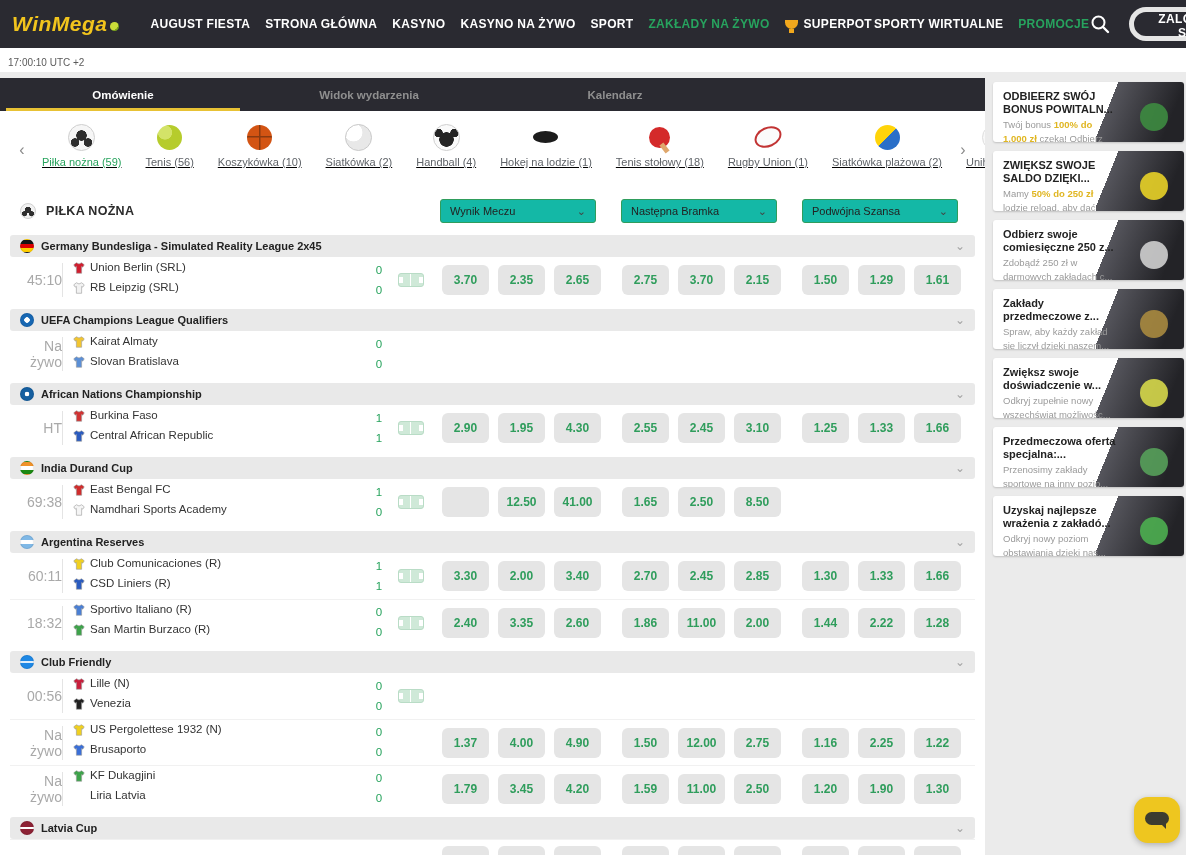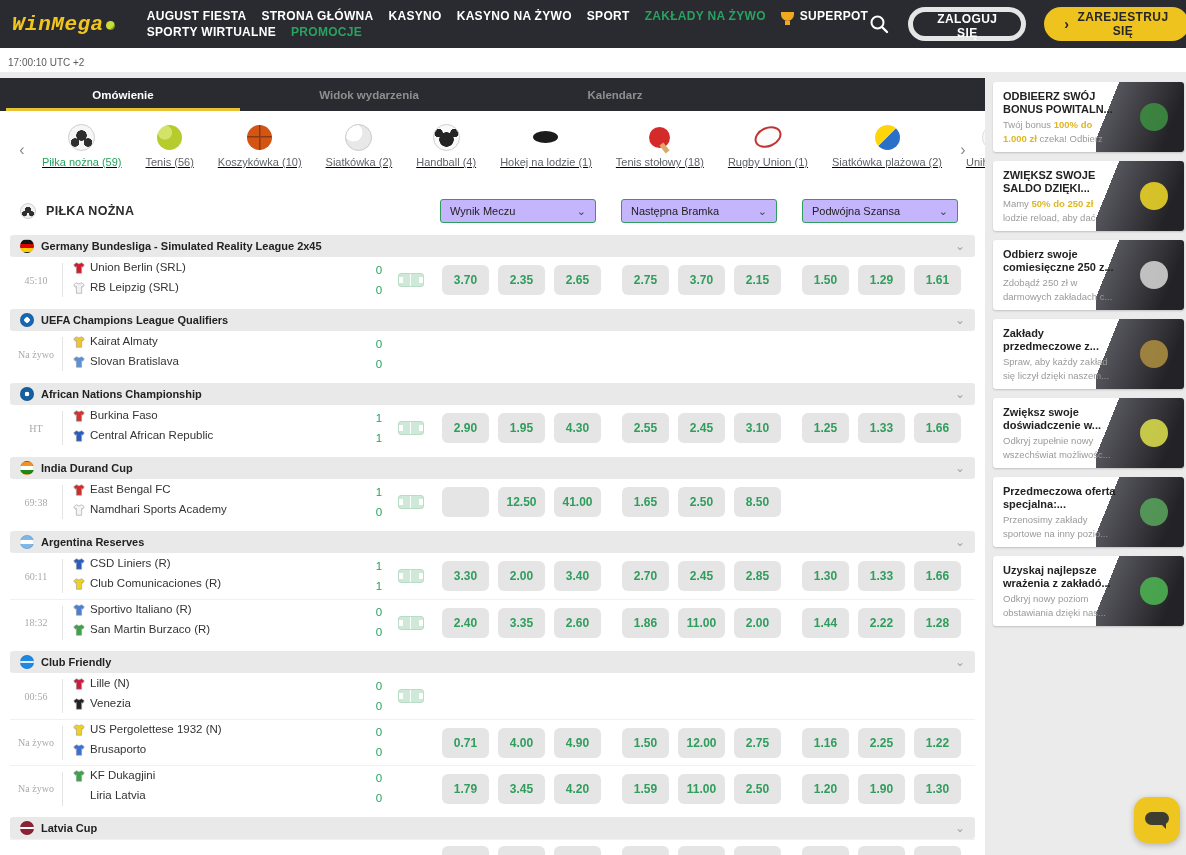--- a/index.html
+++ b/index.html
@@ -2,23 +2,23 @@
 <html><head>
 <meta charset="utf-8">
 <style>
   * { margin:0; padding:0; box-sizing:border-box; }
   body { font-family:"Liberation Sans","DejaVu Sans",sans-serif; background:#d8d8d8; }
   .page { position:relative; width:1186px; height:855px; overflow:hidden; background:#ebebeb; }
 
   
   .topbar { position:absolute; top:0; left:0; width:1186px; height:48px; background:#2a2a31; display:flex; align-items:center; z-index:5; }
   .logo { margin-left:12px; display:flex; align-items:baseline; cursor:pointer; }
-  .logo-win, .logo-mega { font-family:Liberation Mono, monospace; font-style:italic; font-weight:bold; color:#f2c51d; font-size:21px; letter-spacing:.5px; }
+  .logo-win, .logo-mega { font-family:Liberation Sans, sans-serif; font-style:italic; font-weight:bold; color:#f2c51d; font-size:21px; letter-spacing:.5px; }
   .logo-ball { width:9px; height:9px; border-radius:50%; background:radial-gradient(circle at 35% 35%, #cadc39 0 55%, #7ba11d 60%); display:inline-block; margin-left:2px; }
-  .mainnav { margin-left:32px; display:flex; flex-direction:column; gap:2px; }
+  .mainnav { margin-left:32px; display:flex; flex-direction:row; gap:2px; }
   .nav-row { display:flex; align-items:center; gap:15px; }
   .nav-item { color:#fff; font-size:12px; font-weight:bold; letter-spacing:.3px; cursor:pointer; display:flex; align-items:center; white-space:nowrap; }
   .nav-item.active { color:#27a35e; }
   .trophy { width:13px; height:9px; background:#f2a81d; border-radius:0 0 7px 7px; position:relative; margin-right:6px; }
   .trophy::after { content:""; position:absolute; left:4px; bottom:-4px; width:5px; height:4px; background:#f2a81d; }
   .topbar-right { margin-left:auto; display:flex; align-items:center; gap:18px; margin-right:12px; }
   .search-btn { width:22px; height:22px; cursor:pointer; }
   .btn-login { background:transparent; border:5px solid #e5e5e5; color:#fff; font-weight:bold; font-size:12px; border-radius:17px; height:34px; padding:0 24px; letter-spacing:.4px; cursor:pointer; font-family:inherit; }
   .btn-register { background:#eec31d; border:none; color:#26262b; font-weight:bold; font-size:12px; border-radius:17px; height:34px; padding:0 20px; letter-spacing:.4px; cursor:pointer; display:flex; align-items:center; gap:8px; font-family:inherit; }
   .reg-chev { font-size:14px; font-weight:bold; }
@@ -56,40 +56,40 @@
   .si-tabletennis::after { content:""; position:absolute; width:5px; height:10px; background:#dfa76c; bottom:-2px; left:16px; transform:rotate(-38deg); }
   .si-rugby::before { width:26px; height:16px; border-radius:50%; background:#fbfbfb; border:2px solid #c23434; transform:rotate(-24deg); }
   .si-beach::before { background:linear-gradient(135deg,#ffd40a 0 50%,#2a6fc8 50%); }
   .si-floorball::before { background:radial-gradient(circle at 35% 35%,#c4c4c4 0 1.6px,transparent 2.1px),radial-gradient(circle at 66% 34%,#c4c4c4 0 1.6px,transparent 2.1px),radial-gradient(circle at 50% 58%,#c4c4c4 0 1.6px,transparent 2.1px),radial-gradient(circle at 30% 68%,#c4c4c4 0 1.6px,transparent 2.1px),radial-gradient(circle at 72% 66%,#c4c4c4 0 1.6px,transparent 2.1px),#f8f8f8; border:1px solid #ddd; }
 
   
   .sportbar { height:32px; margin-top:6px; display:flex; align-items:center; padding-left:20px; }
   .mini-ball { width:16px; height:16px; border-radius:50%; background:radial-gradient(circle at 50% 42%,#2e2e2e 0 3px,transparent 3.4px),radial-gradient(circle at 25% 70%,#2e2e2e 0 2.4px,transparent 2.8px),radial-gradient(circle at 75% 70%,#2e2e2e 0 2.4px,transparent 2.8px),#f2f2f2; border:1px solid #cfcfcf; margin-right:10px; }
   .sport-title { font-size:12.5px; font-weight:bold; color:#2b2b2b; letter-spacing:.3px; }
   .filters { margin-left:auto; display:flex; gap:25px; margin-right:27px; }
-  .filter { width:156px; height:24px; border:1px solid #2f9d5c; border-radius:3px; background:#c4b5fd; display:flex; align-items:center; padding:0 9px; font-size:11px; color:#222; cursor:pointer; }
+  .filter { width:156px; height:24px; border:1px solid #2f9d5c; border-radius:3px; background:#14b8a6; display:flex; align-items:center; padding:0 9px; font-size:11px; color:#222; cursor:pointer; }
   .f-chev { margin-left:auto; color:#444; font-size:11px; line-height:10px; }
 
   
   .sections { padding-top:2px; }
   .sec-header { margin:6px 10px 0; height:22px; background:#e9e9e9; border-radius:3px; display:flex; align-items:center; padding:0 10px; gap:7px; cursor:pointer; }
   .flag { width:14px; height:14px; border-radius:50%; flex:none; border:1px solid rgba(0,0,0,.08); }
   .flag-germany { background:linear-gradient(180deg,#141414 33%,#d00 33% 66%,#ffce00 66%); }
   .flag-uefa { background:radial-gradient(circle at 50% 50%,#fff 0 2.5px,#1767b3 3px); }
   .flag-caf { background:radial-gradient(circle at 50% 50%,#fff 0 2px,#155fa0 2.6px); }
   .flag-india { background:linear-gradient(180deg,#f0932a 33%,#fff 33% 66%,#1d8a13 66%); }
   .flag-argentina { background:linear-gradient(180deg,#7fb8e6 33%,#fff 33% 66%,#7fb8e6 66%); }
   .flag-globe { background:linear-gradient(transparent 42%,rgba(255,255,255,.85) 42% 56%,transparent 56%),#1e88e5; }
   .flag-latvia { background:linear-gradient(180deg,#8d2235 40%,#fff 40% 58%,#8d2235 58%); }
   .sec-name { font-size:11px; font-weight:bold; color:#222; }
   .sec-chev { margin-left:auto; color:#a5a5a5; font-size:12px; }
 
   .match-row { margin:0 10px; height:46px; display:flex; align-items:center; position:relative; }
   .match-row.rsep { border-top:1px solid #f1f1f1; }
-  .mtime { width:52px; text-align:center; color:#a9a9a9; font-size:10px; flex:none;font-family:Liberation Serif, serif; }
+  .mtime { width:52px; text-align:right; color:#a9a9a9; font-size:14px; flex:none; }
   .vline { width:1px; height:34px; background:#e4e4e4; flex:none; }
   .teams { margin-left:9px; width:300px; display:flex; flex-direction:column; gap:1px; flex:none; }
   .team { display:flex; align-items:flex-start; gap:4px; height:19px; cursor:pointer; }
   .jersey { width:14px; height:14px; flex:none; }
   .jersey-spacer { width:14px; height:14px; flex:none; display:inline-block; }
   .tname { font-size:11.5px; color:#333; white-space:nowrap; }
   .scores { width:14px; flex:none; display:flex; flex-direction:column; gap:1px; }
   .score { height:19px; line-height:19px; text-align:center; color:#27a35d; font-size:11.5px; }
   .pitch { width:26px; height:14px; margin-left:12px; border:1px solid #b9dcc6; border-radius:3px; flex:none;
            background:linear-gradient(90deg,transparent 11px,#fff 11px 12px,transparent 12px),
@@ -97,21 +97,21 @@
                       linear-gradient(#fff,#fff) right center/4px 6px no-repeat,#cfe9d8; }
   .odds { position:absolute; left:432px; top:8px; display:flex; gap:21px; }
   .ogroup { display:flex; gap:9px; width:159px; }
   .odds-btn { width:47px; height:30px; background:#e5e5e5; border-radius:6px; color:#2f9d5c; font-weight:bold; font-size:12px; display:flex; align-items:center; justify-content:center; cursor:pointer; }
   .odds-btn.blank { cursor:default; }
   .match-row.stub { height:60px; border-top:1px solid #f1f1f1; }
   .match-row.stub .odds { top:6px; }
 
   
   .sidebar { position:absolute; left:993px; top:82px; width:191px; }
-  .promo { height:70px; background:#fff; border-radius:3px; margin-bottom:9px; position:relative; overflow:hidden; box-shadow:0 1px 2px rgba(0,0,0,.18); cursor:pointer; }
+  .promo { height:60px; background:#fff; border-radius:3px; margin-bottom:9px; position:relative; overflow:hidden; box-shadow:0 1px 2px rgba(0,0,0,.18); cursor:pointer; }
   .promo-art { position:absolute; right:0; top:0; width:88px; height:100%; background:linear-gradient(112deg,rgba(0,0,0,0) 20%,#55555c 20%,#232327 80%); }
   .promo-accent { position:absolute; width:28px; height:28px; border-radius:50%; right:16px; top:21px; opacity:.9; }
   .promo-title { position:relative; z-index:1; font-size:11px; font-weight:bold; color:#222; line-height:1.2; padding:8px 0 2px 10px; width:124px; }
   .promo-sub { position:relative; z-index:1; font-size:9.5px; color:#9a9a9a; line-height:1.4; padding-left:10px; width:122px; }
   .hl { color:#e0b622; font-weight:bold; }
 
   
   .chatbtn { position:absolute; left:1134px; top:797px; width:46px; height:46px; background:#eec61f; border-radius:14px; box-shadow:0 2px 6px rgba(0,0,0,.25); cursor:pointer; z-index:9; }
   .chat-glyph { position:absolute; left:11px; top:15px; width:24px; height:13px; background:#3c3c30; border-radius:7px; }
   .chat-glyph::after { content:""; position:absolute; right:3px; bottom:-4px; border:4px solid transparent; border-top-color:#3c3c30; border-right-color:#3c3c30; }
@@ -420,29 +420,29 @@
             <span class="flag flag-argentina"></span>
             <span class="sec-name">Argentina Reserves</span>
             <span class="sec-chev">⌄</span>
           </div>
           <div class="match-row">
             <div class="mtime">60:11</div>
             <div class="vline"></div>
             <div class="teams">
               <div class="team">
                 <span class="jersey"><svg viewBox="0 0 16 16" width="14" height="14">
+                    <path d="M5 2 L8 3.4 L11 2 L14 4.4 L12.3 7 L11 6.2 L11 14 L5 14 L5 6.2 L3.7 7 L2 4.4 Z" fill="#f0d020" stroke="#9a9a9a" stroke-width="0.7"></path>
+                  </svg></span>
+                <span class="tname">Club Comunicaciones (R)</span>
+              </div>
+              <div class="team">
+                <span class="jersey"><svg viewBox="0 0 16 16" width="14" height="14">
                     <path d="M5 2 L8 3.4 L11 2 L14 4.4 L12.3 7 L11 6.2 L11 14 L5 14 L5 6.2 L3.7 7 L2 4.4 Z" fill="#2a5bbf" stroke="#9a9a9a" stroke-width="0.7"></path>
                   </svg></span>
                 <span class="tname">CSD Liniers (R)</span>
-              </div>
-              <div class="team">
-                <span class="jersey"><svg viewBox="0 0 16 16" width="14" height="14">
-                    <path d="M5 2 L8 3.4 L11 2 L14 4.4 L12.3 7 L11 6.2 L11 14 L5 14 L5 6.2 L3.7 7 L2 4.4 Z" fill="#f0d020" stroke="#9a9a9a" stroke-width="0.7"></path>
-                  </svg></span>
-                <span class="tname">Club Comunicaciones (R)</span>
               </div>
             </div>
             <div class="scores">
               <div class="score">1</div>
               <div class="score">1</div>
             </div>
             <span class="pitch"></span>
             <div class="odds">
               <div class="ogroup">
                 <div class="odds-btn">3.30</div>
@@ -545,21 +545,21 @@
                   </svg></span>
                 <span class="tname">Brusaporto</span>
               </div>
             </div>
             <div class="scores">
               <div class="score">0</div>
               <div class="score">0</div>
             </div>
             <div class="odds">
               <div class="ogroup">
-                <div class="odds-btn">0.71</div>
+                <div class="odds-btn">1.37</div>
                 <div class="odds-btn">4.00</div>
                 <div class="odds-btn">4.90</div>
               </div>
               <div class="ogroup">
                 <div class="odds-btn">1.50</div>
                 <div class="odds-btn">12.00</div>
                 <div class="odds-btn">2.75</div>
               </div>
               <div class="ogroup">
                 <div class="odds-btn">1.16</div>

